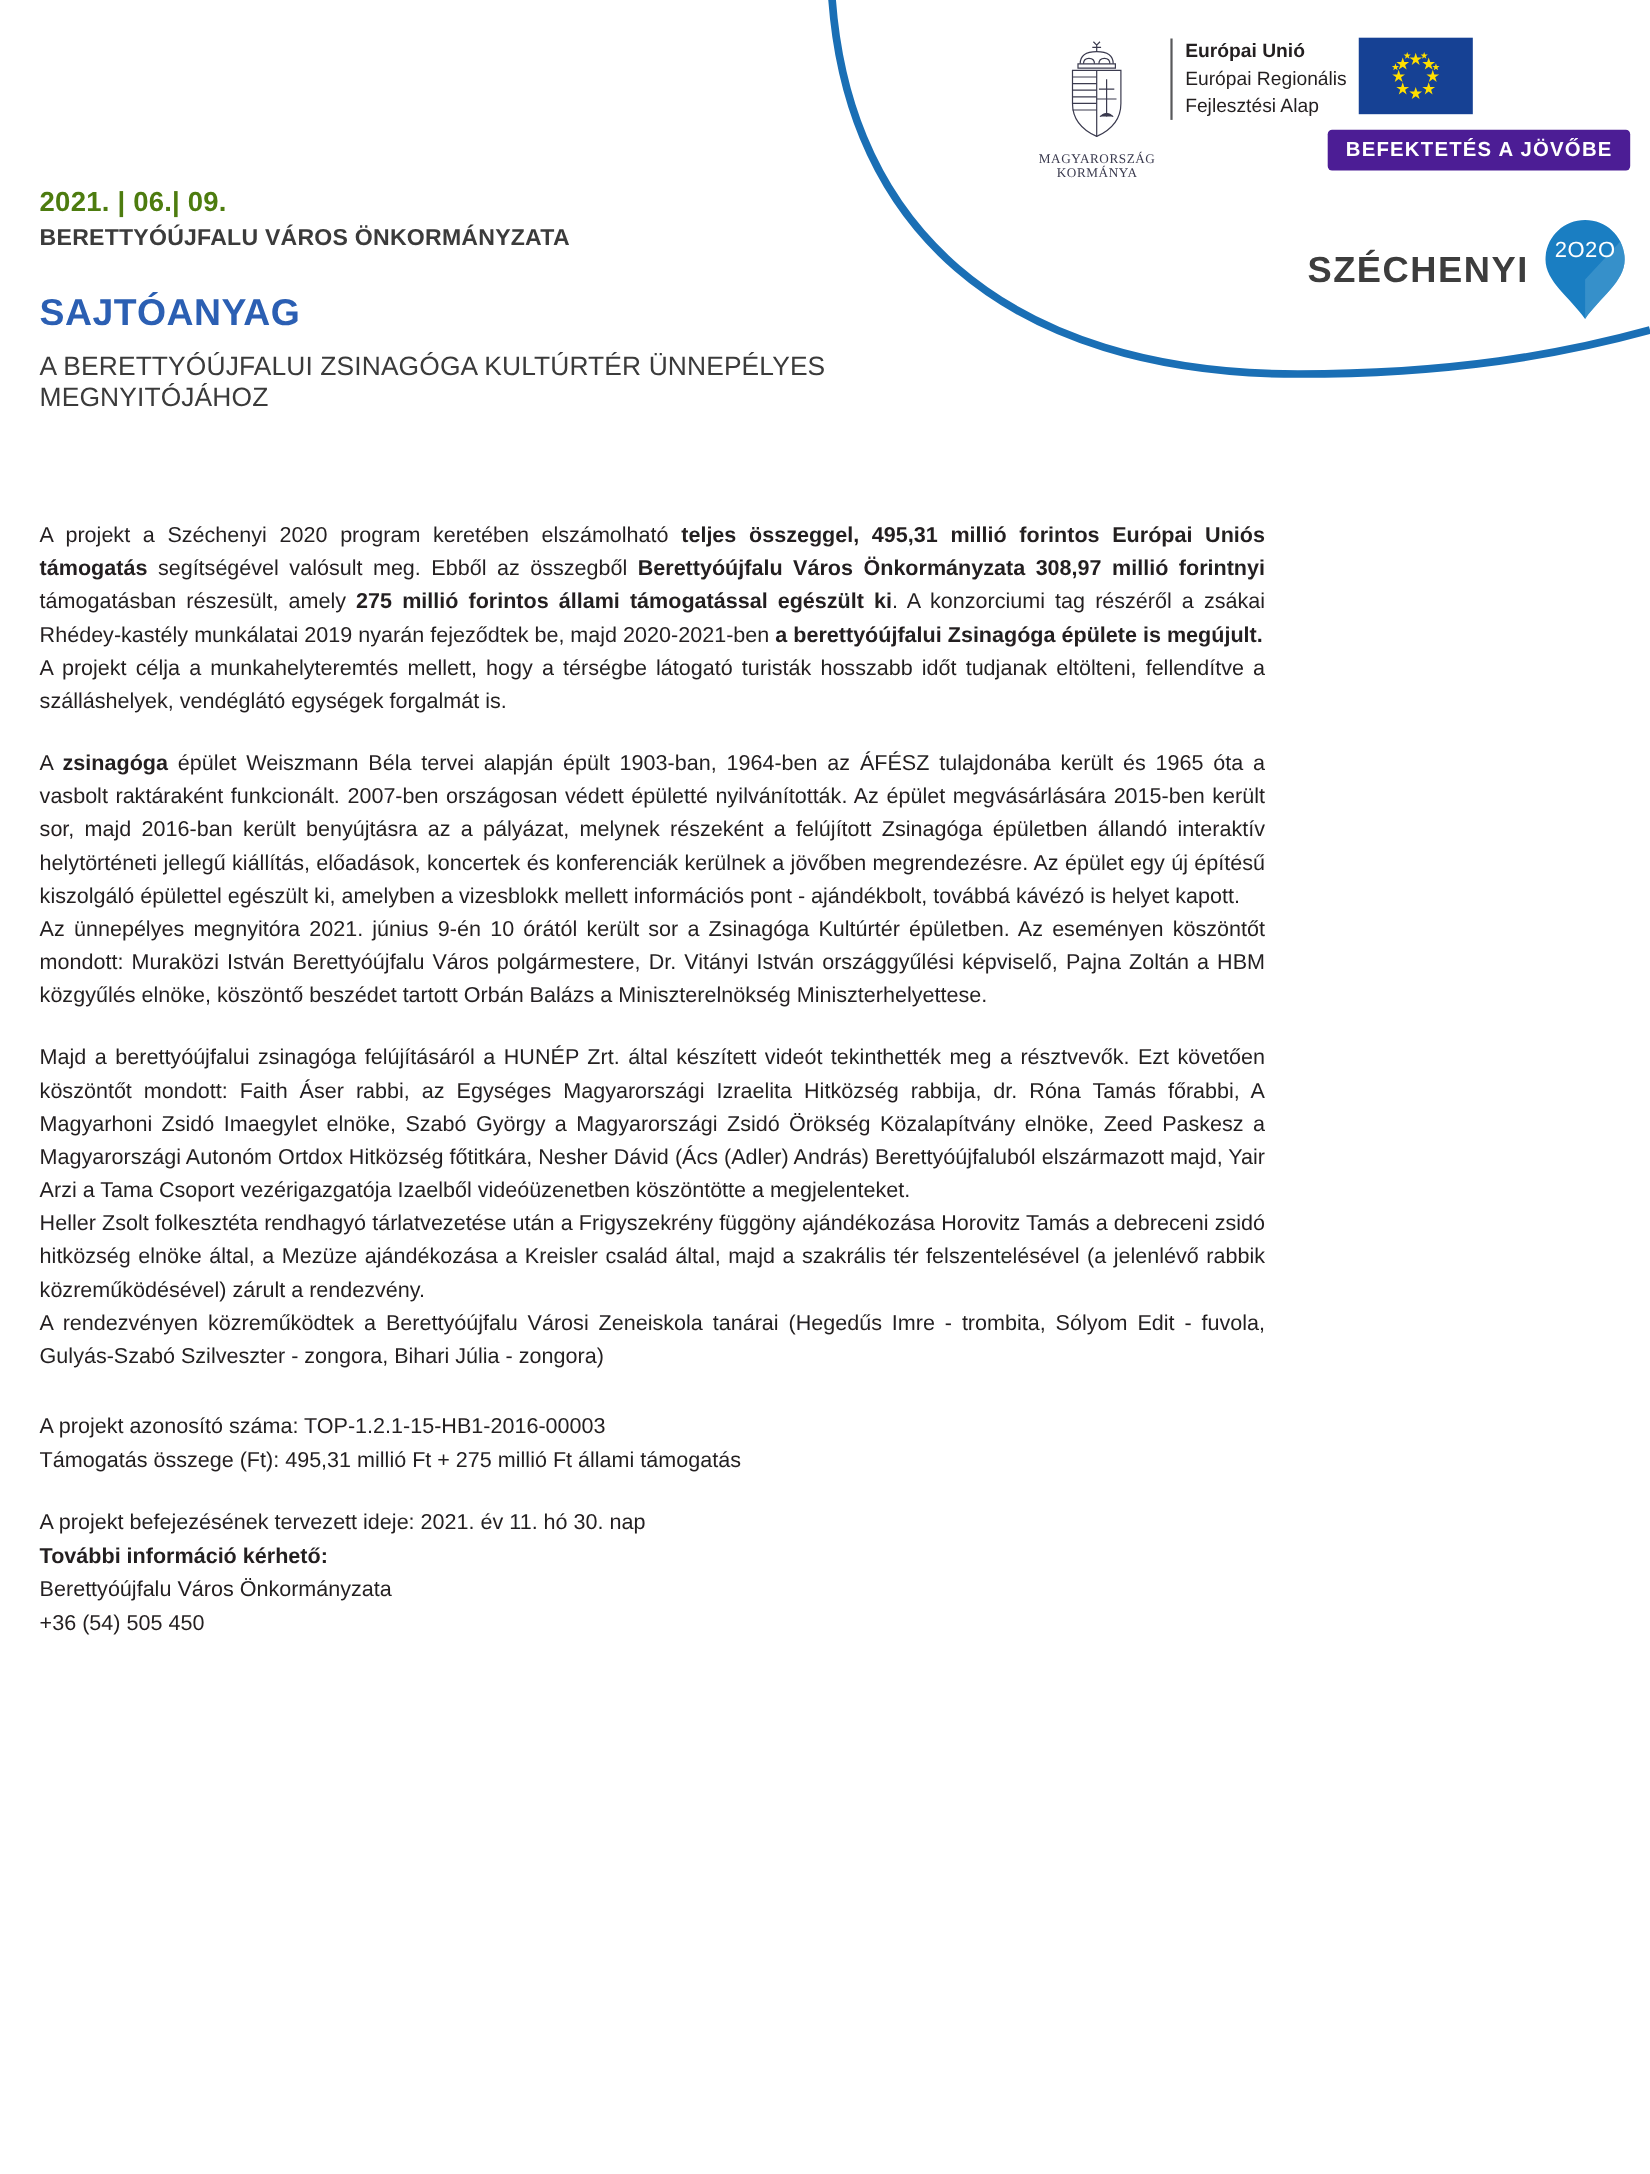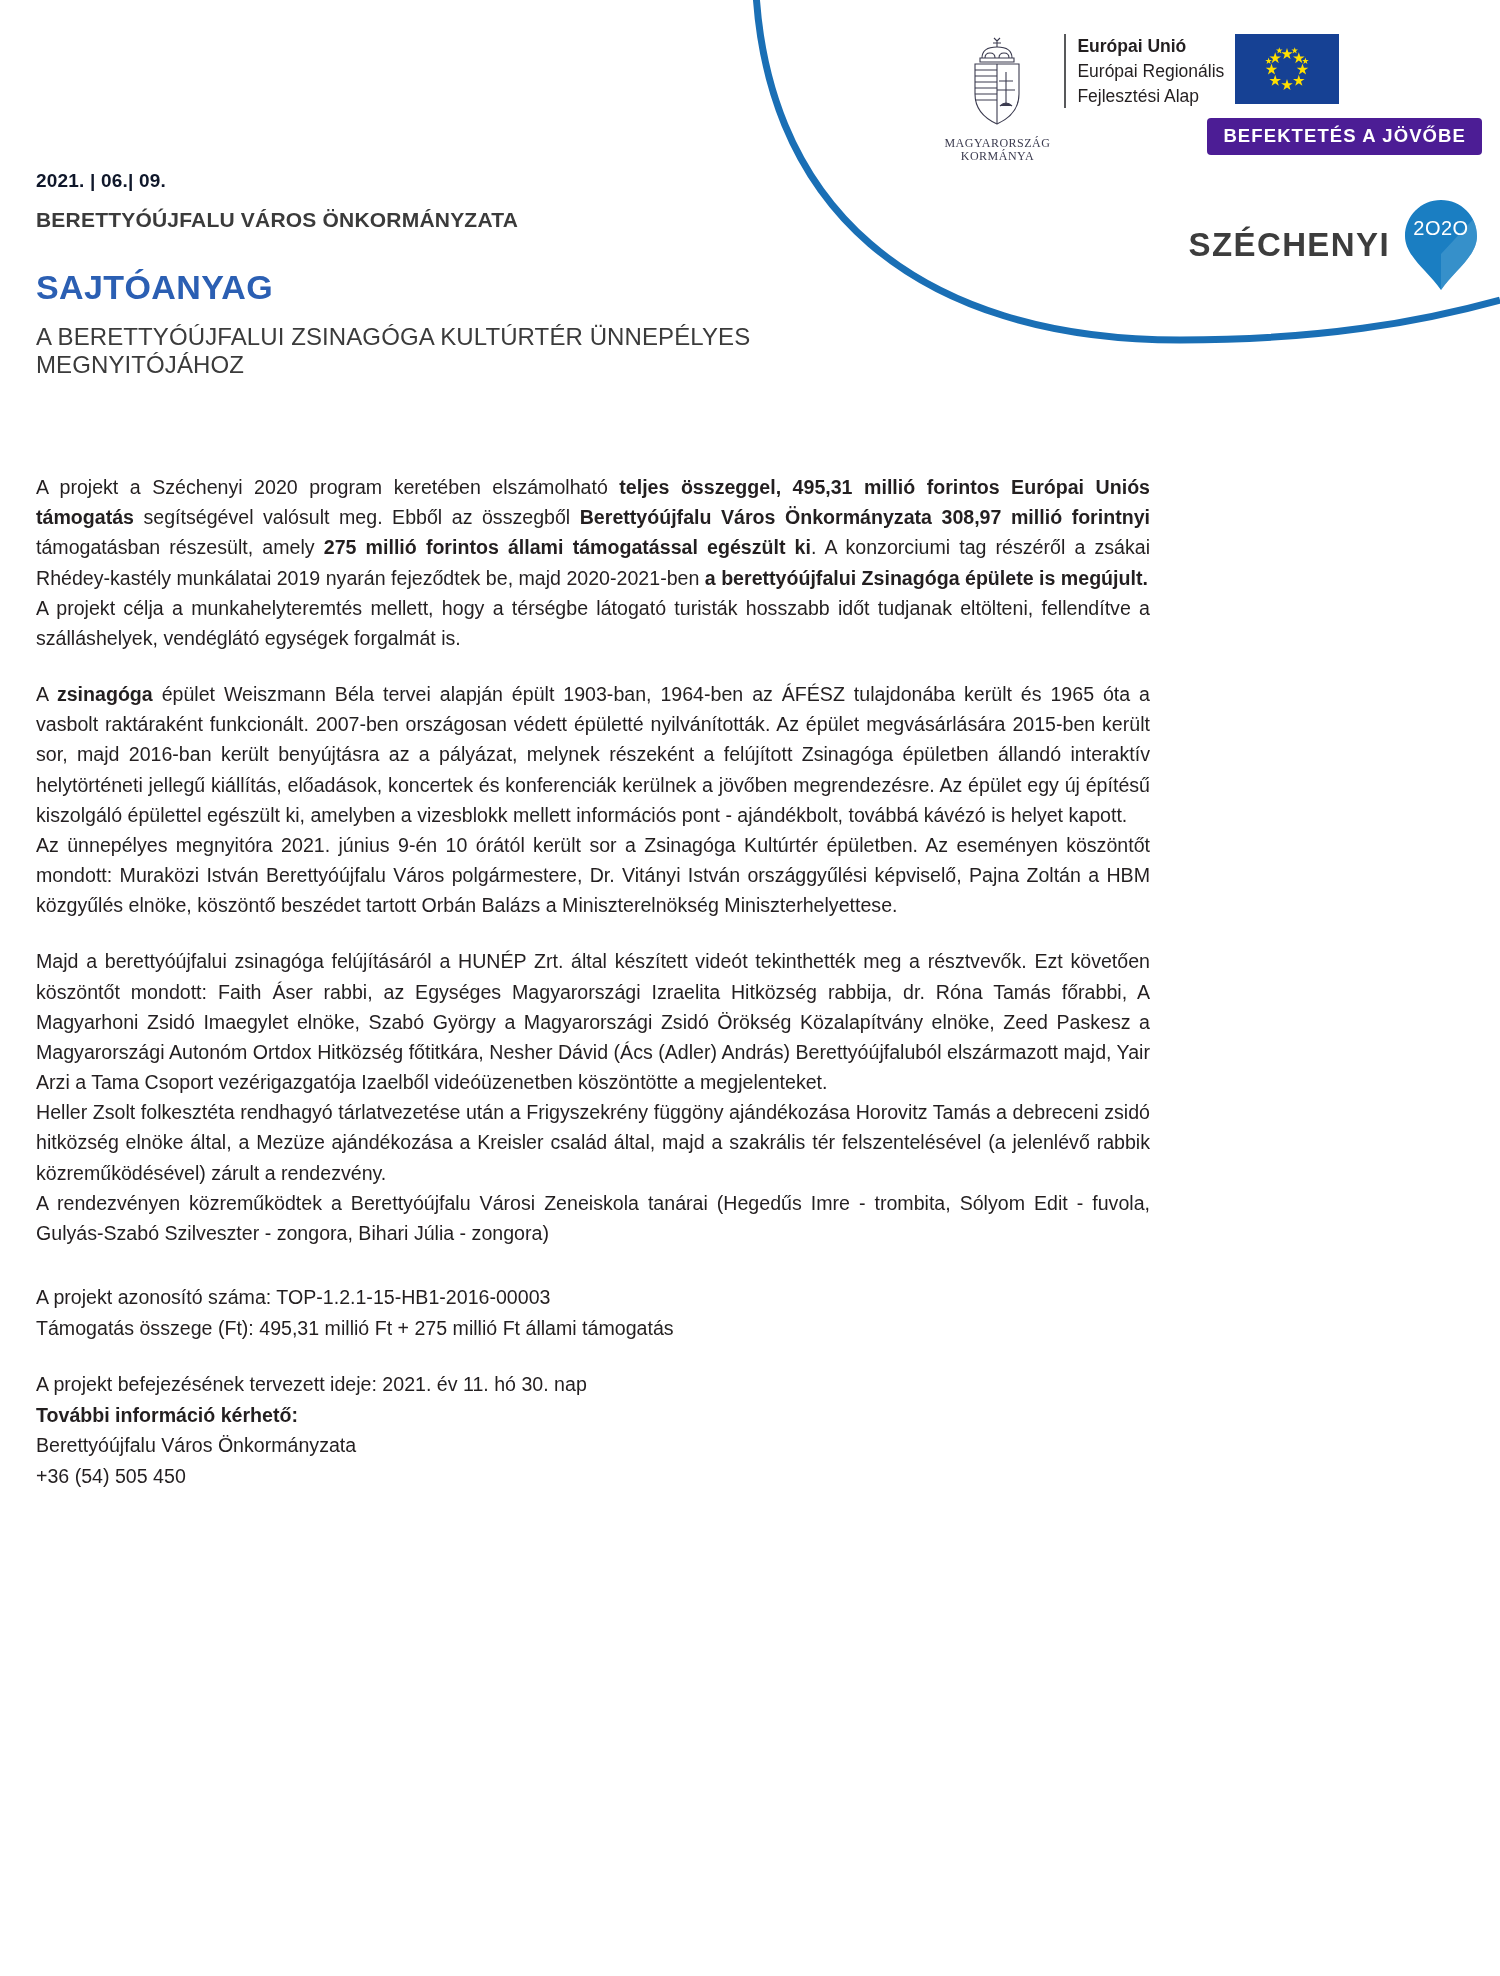--- a/index.html
+++ b/index.html
@@ -56,21 +56,21 @@
     letter-spacing: 0.5px;
     color: #3b3b4f;
     text-align: center;
     line-height: 1.12;
     margin-top: 5px;
     white-space: nowrap;
   }
   .hu-gov-text .l2 { display: block; }
 
   .eu-col { display: flex; flex-direction: column; gap: 9px; align-items: flex-start; }
-  .eu-row { display: flex; align-items: flex-start; gap: 11px; }
+  .eu-row { display: flex; align-items: flex-end; gap: 11px; }
   .eu-divider {
     width: 2px;
     height: 74px;
     background: #58595b;
     flex: 0 0 auto;
   }
   .eu-text {
     font-size: 17.5px;
     line-height: 1.42;
     color: #231f20;
@@ -121,25 +121,25 @@
   }
 
   
   .doc-head {
     position: absolute;
     left: 36px;
     top: 170px;
     width: 780px;
   }
   .doc-date {
-    font-size: 19px;
-    font-weight: bold;
-    color: #0f172a;
+    font-size: 25px;
+    font-weight: bold;
+    color: #4d7c0f;
     letter-spacing: 0.2px;
-    margin-bottom: 16px;
+    margin-bottom: 6px;
   }
   .doc-org {
     font-size: 21px;
     font-weight: bold;
     color: #3b3b3b;
     letter-spacing: 0.2px;
   }
   .doc-title {
     margin-top: 36px;
     font-size: 34px;

